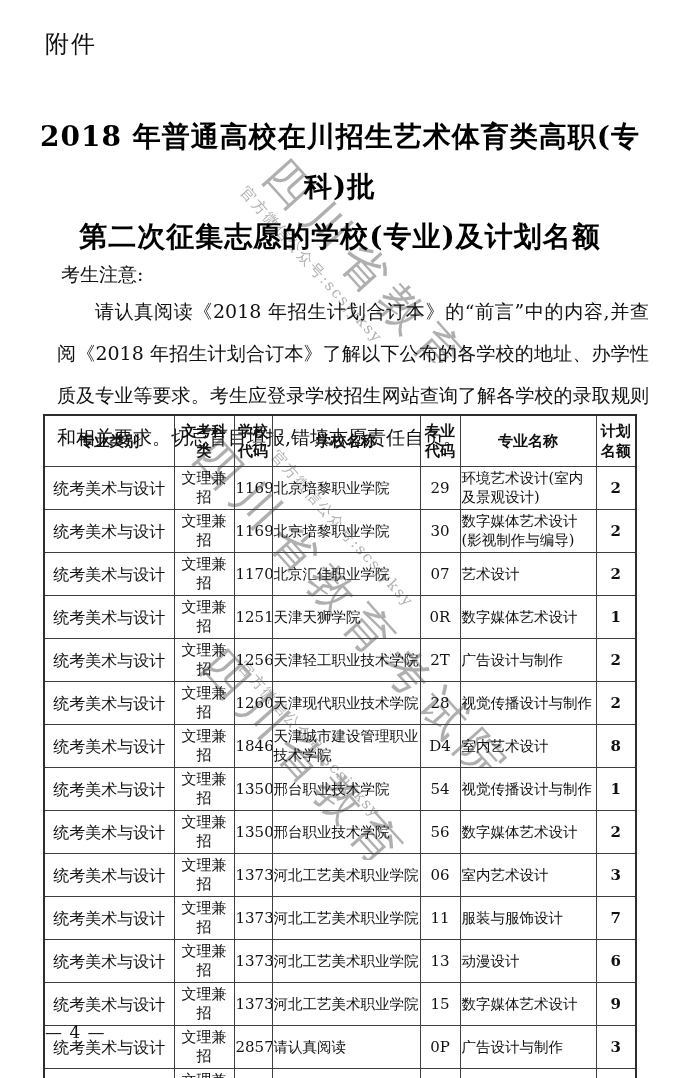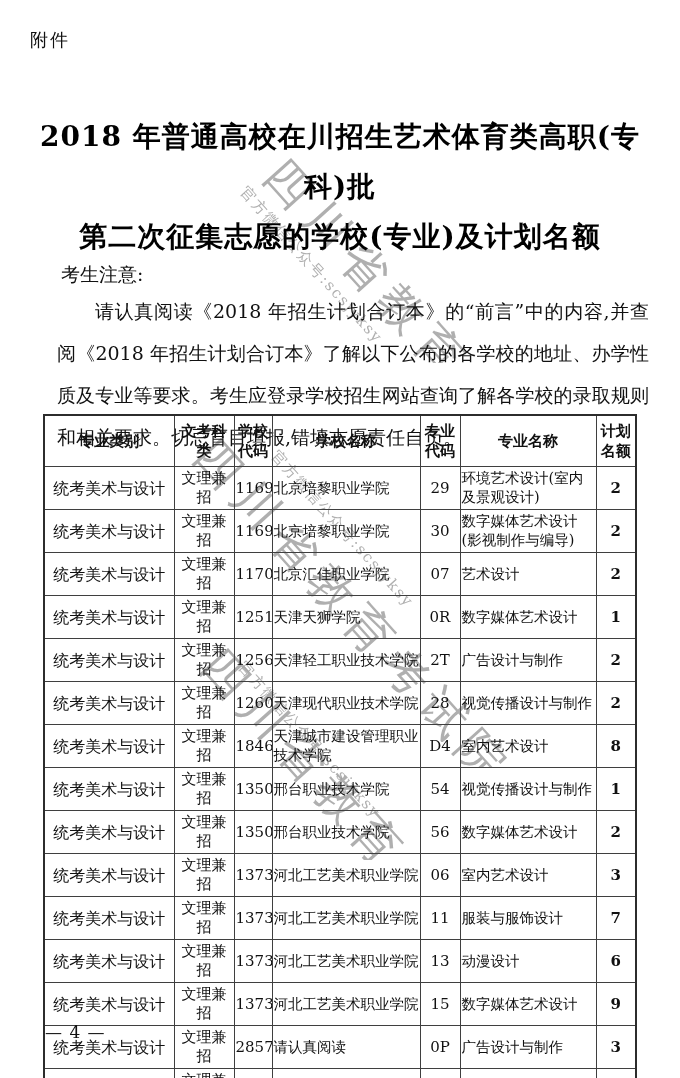--- a/index.html
+++ b/index.html
@@ -17,23 +17,23 @@
   .wm-text{
     position:absolute;white-space:nowrap;
     transform:rotate(48deg);transform-origin:0 0;
     color:#a2a2a2;opacity:.85;
   }
   .wm-large{font-size:46px;letter-spacing:10px;}
   .wm-small{font-size:15px;letter-spacing:2px;}
   
   .content{position:relative;z-index:1;}
   .attachment{
-    position:absolute;left:30px;top:28px;
+    position:absolute;left:45px;top:28px;
     font-family:Liberation Sans, sans-serif;
-    font-size:18px;letter-spacing:2px;color:#111;
+    font-size:24px;letter-spacing:2px;color:#111;
   }
   .doc-title{
     position:absolute;left:30px;top:112px;width:620px;
     text-align:center;font-weight:bold;font-size:28px;
     line-height:50px;letter-spacing:1px;color:#000;margin:0;
   }
   .notice-heading{
     position:absolute;left:45px;top:246px;width:592px;
     font-size:19px;margin:16px;color:#111;
   }

